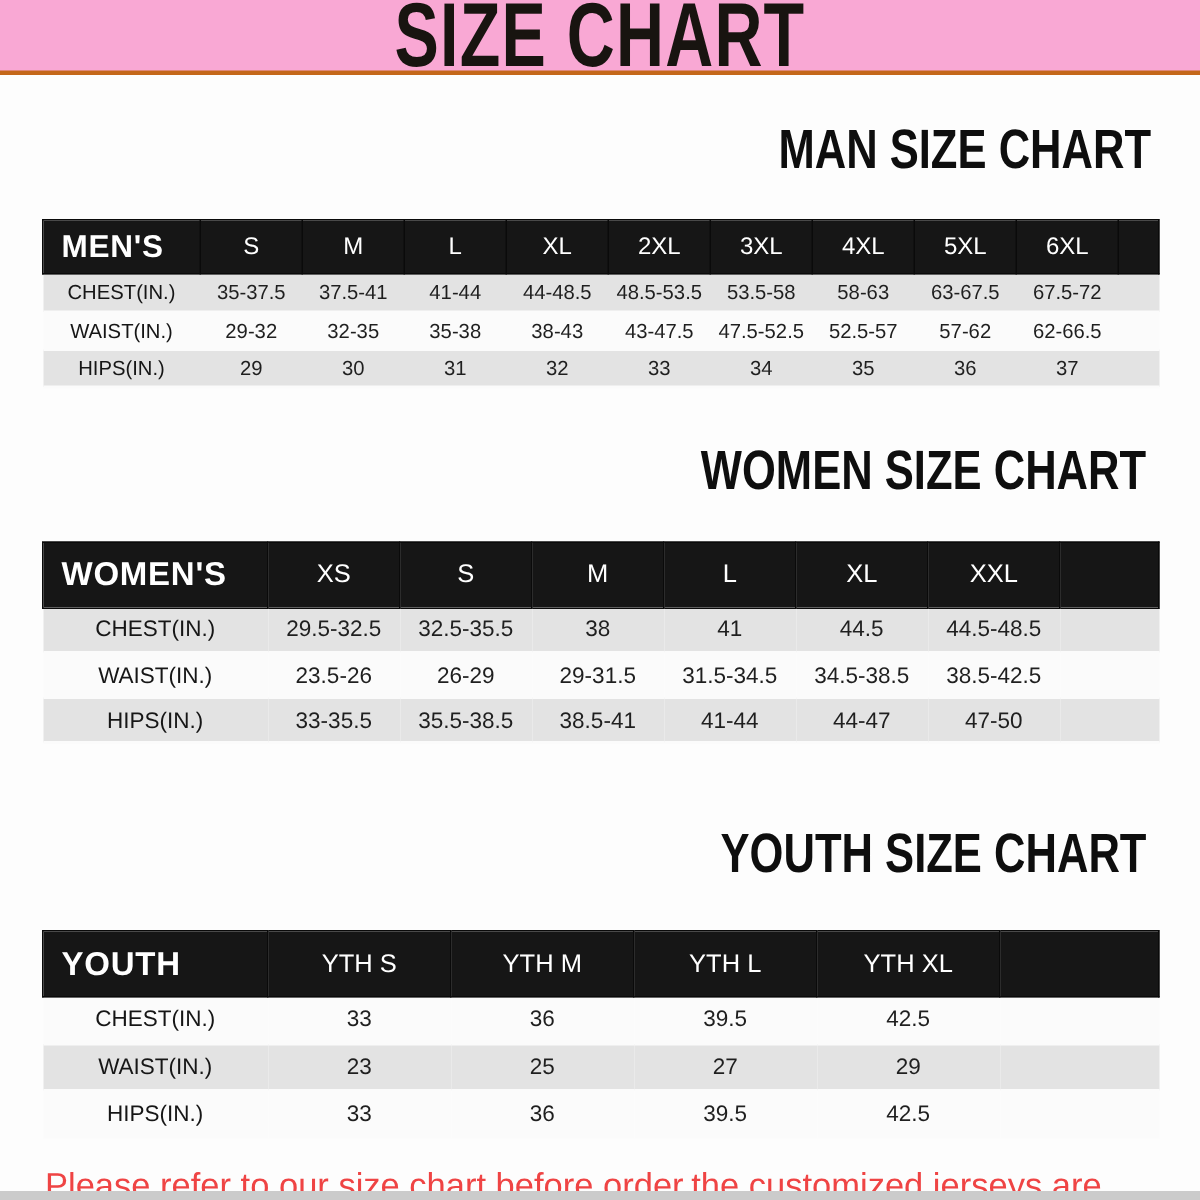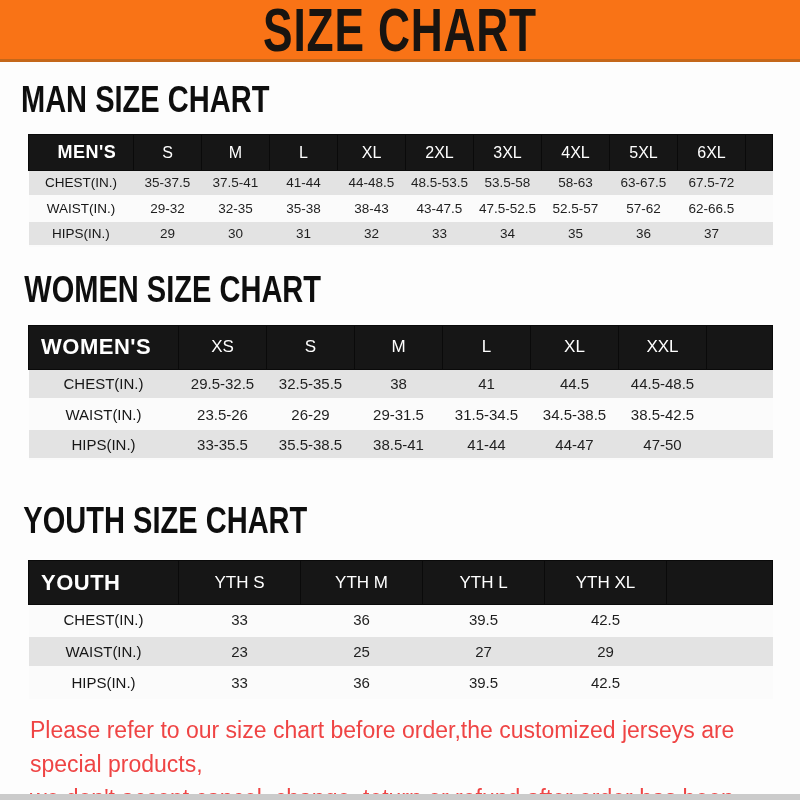--- a/index.html
+++ b/index.html
@@ -5,33 +5,33 @@
   * { box-sizing: border-box; }
   html, body { margin: 0; padding: 0; }
   body {
     width: 800px; height: 800px; overflow: hidden;
     background: #FDFDFD;
     font-family: "Liberation Sans", sans-serif;
     position: relative;
   }
   
   .banner {
-    height: 62px; width: 800px;
-    background: #f97316;
+    height: 50px; width: 800px;
+    background: #f9a8d4;
     border-bottom: 3px solid #C4671A;
     display: flex; align-items: center; justify-content: center;
   }
   .banner-title {
     display: inline-block;
     font-size: 54px; font-weight: bold; color: #181410;
     letter-spacing: 1px; line-height: 1;
     transform: scale(0.82, 1.12);
   }
   
-  .section-title-wrap { text-align: left; margin: 4px; }
+  .section-title-wrap { text-align: right; margin: 16px; }
   .section-title {
     display: inline-block; margin: 0;
     font-size: 33px; font-weight: bold; color: #0e0e0e;
     line-height: 34px; letter-spacing: 0px;
     transform: scale(0.88, 1.12);
   }
   .men-title-wrap   { padding-top: 17px; padding-bottom: 13px; }
   .women-title-wrap { padding-top: 22px; padding-bottom: 14px; }
   .youth-title-wrap { padding-top: 40px; padding-bottom: 18px; }
   
@@ -42,21 +42,21 @@
   .head-row th {
     background: #161616; color: #FFFFFF;
     font-weight: normal; text-align: center;
     padding: 0; border: 1px solid #0a0a0a;
   }
   th.group-label {
     text-align: left; padding-left: 12px;
     font-weight: bold; letter-spacing: 0.5px;
   }
   .men-table   .head-row th { height: 36px; font-size: 16px; }
-  .men-table   th.group-label { font-size: 18px; text-align: center; }
+  .men-table   th.group-label { font-size: 21px; }
   .women-table .head-row th { height: 44px; font-size: 17px; }
   .women-table th.group-label { font-size: 22px; }
   .youth-table .head-row th { height: 44px; font-size: 17px; }
   .youth-table th.group-label { font-size: 22px; margin-left: 20px; }
   tbody td {
     text-align: center; color: #1f1f1f; padding: 0;
   }
   .men-table   tbody tr { height: 25px; }
   .men-table   tbody td { font-size: 13.5px; }
   .women-table tbody tr { height: 30px; }

